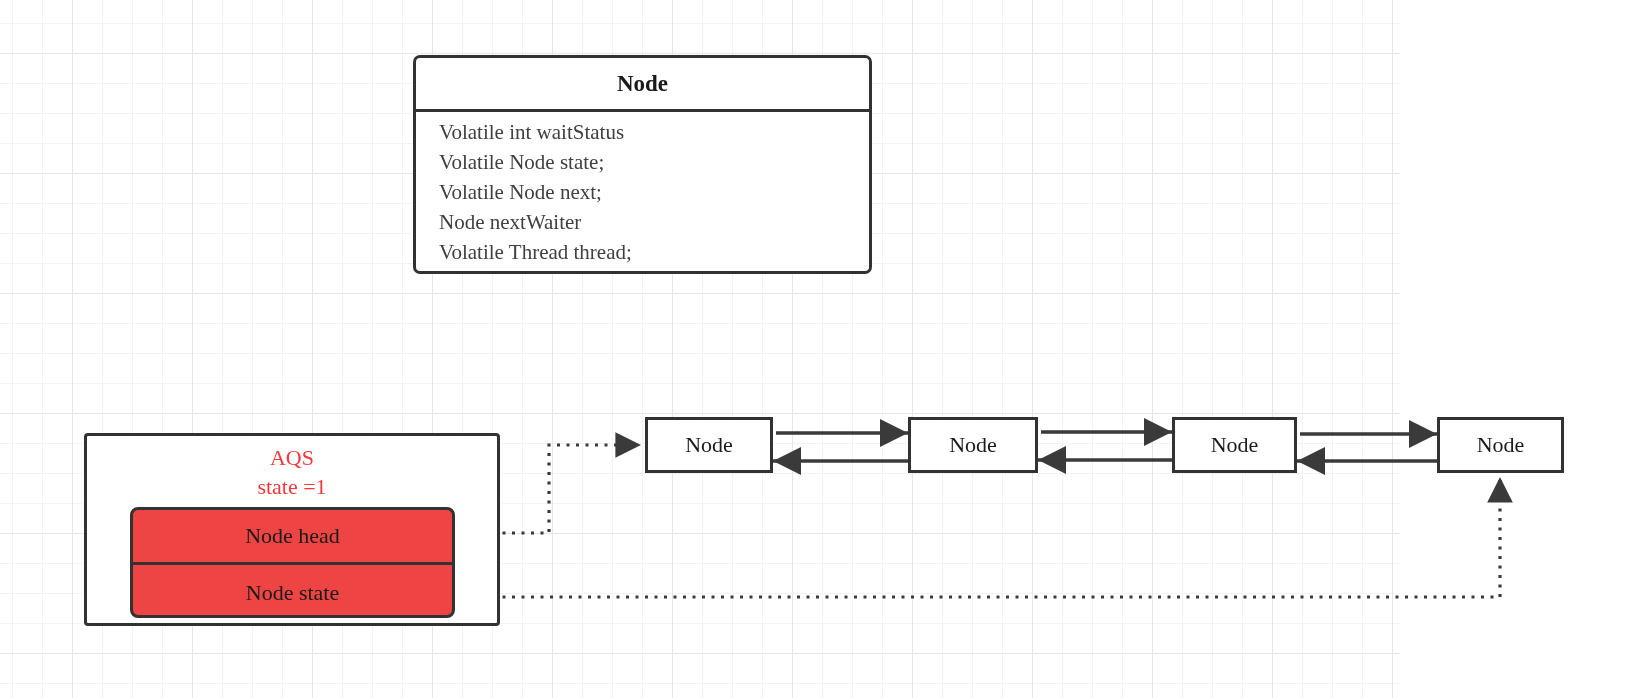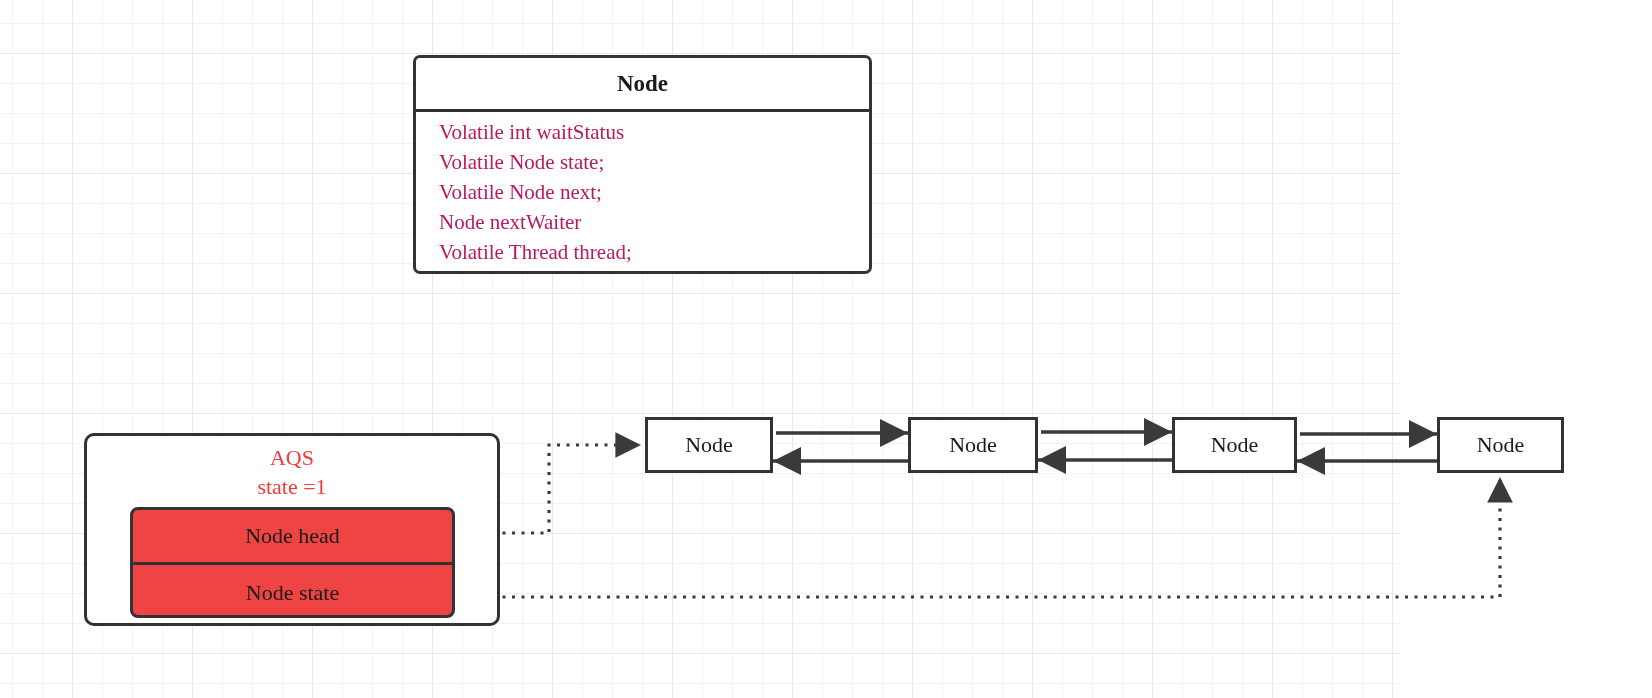--- a/index.html
+++ b/index.html
@@ -27,27 +27,27 @@
     position:absolute;left:413px;top:55px;width:459px;height:219px;
     background:#ffffff;border:3px solid #323232;border-radius:7px;z-index:2;
   }
   .class-title{
     height:54px;border-bottom:3px solid #323232;
     display:flex;align-items:center;justify-content:center;
     font-size:23px;font-weight:bold;color:#1a1a1a;
   }
   .class-fields{padding:5px 10px 0 23px;}
   .class-fields .field{
-    font-size:21px;line-height:30px;color:#be185d;white-space:nowrap;
+    font-size:21px;line-height:30px;color:#404040;white-space:nowrap;
   }
 
   
   .aqs-box{
     position:absolute;left:84px;top:433px;width:416px;height:193px;
-    background:#ffffff;border:3px solid #323232;border-radius:10px;z-index:2;
+    background:#ffffff;border:3px solid #323232;border-radius:4px;z-index:2;
   }
   .aqs-title,.aqs-state{
     text-align:center;font-size:22px;line-height:29px;color:#f4383b;
   }
   .aqs-title{margin-top:7px;}
   .head-tail-box{
     position:absolute;left:43px;top:71px;width:325px;height:111px;
     background:#ef4444;border:3px solid #323232;border-radius:8px;
   }
   .ht-row{

